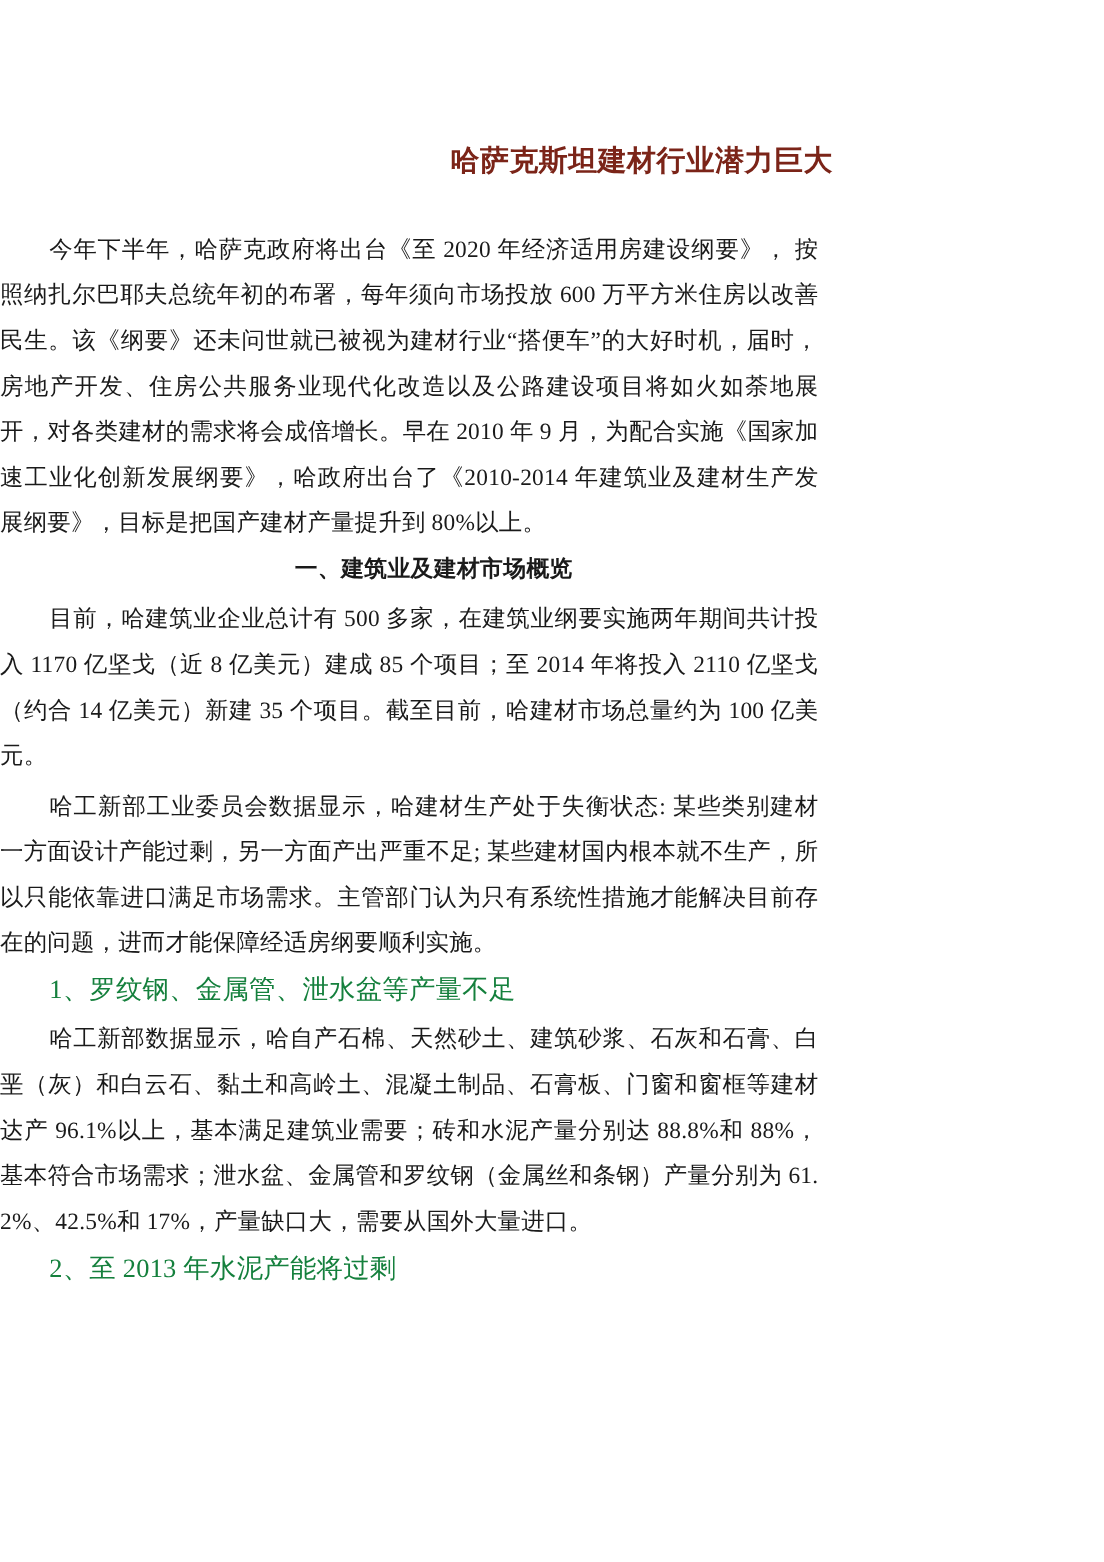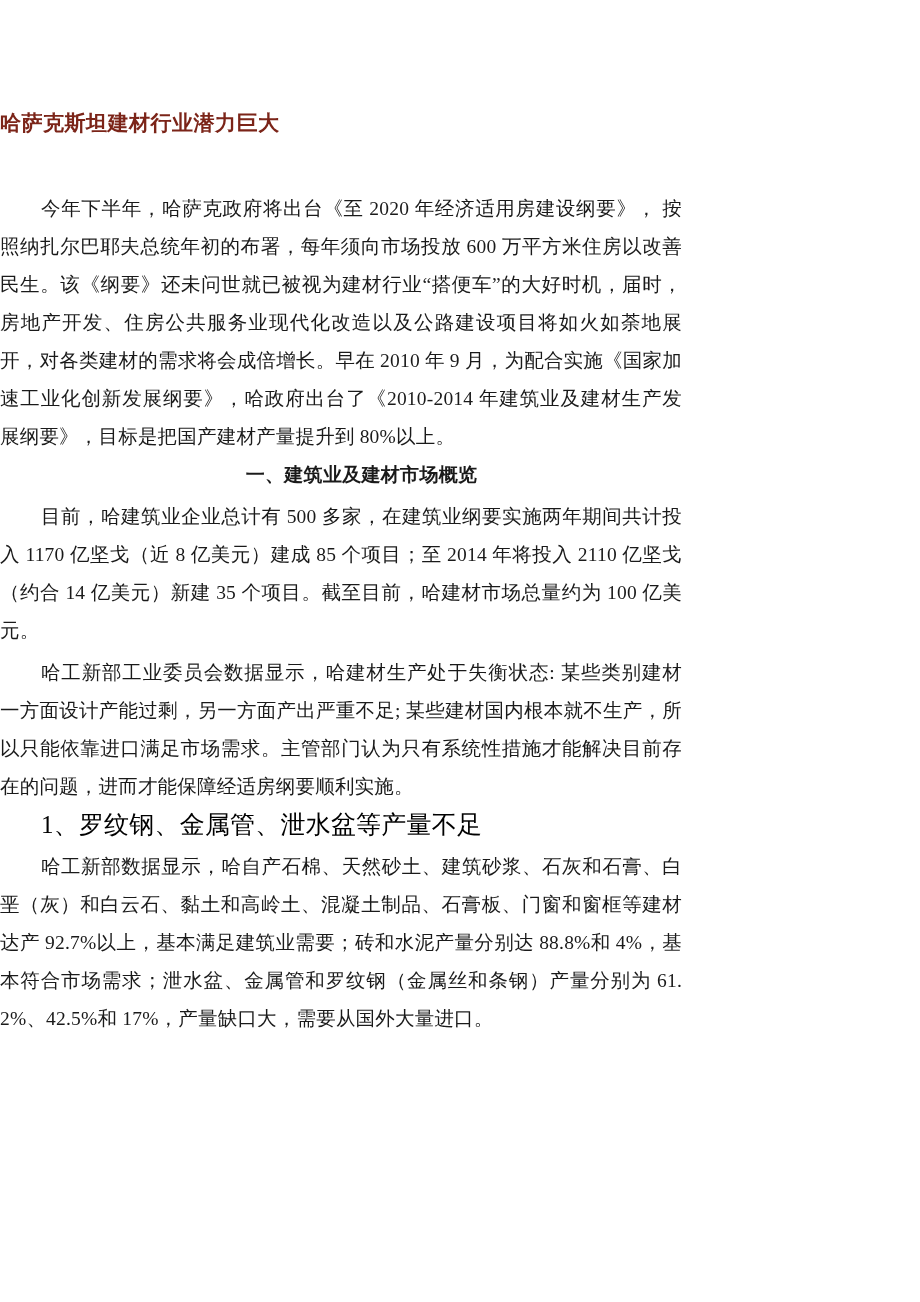--- a/index.html
+++ b/index.html
@@ -13,28 +13,28 @@
   }
   .page {
     position: relative;
     width: 920px;
     height: 1302px;
     background: #ffffff;
     box-sizing: border-box;
     overflow: hidden;
   }
   .doc-title {
-    margin: 0;
+    margin: 12px;
     padding: 0;
     font-family: "Liberation Sans", "DejaVu Sans", sans-serif;
     font-weight: bold;
-    font-size: 21px;
+    font-size: 24px;
     line-height: 26px;
     color: #7b2418;
-    text-align: left;
+    text-align: right;
     letter-spacing: 0.5px;
     position: absolute;
     top: 110px;
     left: 0;
     width: 682px;
   }
   .body-block {
     position: absolute;
     top: 186px;
     left: 0;
@@ -61,25 +61,25 @@
     text-indent: 41px;
     letter-spacing: 0.3px;
     color: #1a1a1a;
     text-align: center;
   }
   h3.sub-head {
     margin: 0;
     padding: 0;
     font-family: "Liberation Serif", "DejaVu Serif", serif;
     font-weight: normal;
-    font-size: 25px;
+    font-size: 22px;
     line-height: 38px;
     text-indent: 41px;
     letter-spacing: 0.2px;
-    color: #000000;
+    color: #15803d;
   }
   
   p.para::after {
     content: "";
     display: inline-block;
     width: 100%;
   }
   p.para.nostretch::after { display: none; }
 </style>
 </head>
@@ -95,18 +95,19 @@
 
     <h2 class="section-head">一、建筑业及建材市场概览</h2>
 
     <p class="para nostretch">目前，哈建筑业企业总计有 500 多家，在建筑业纲要实施两年期间共计投入 1170 亿坚戈（近 8 亿美元）建成 85 个项目；至 2014 年将投入 2110 亿坚戈（约合 14 亿美元）新建 35 个项目。截至目前，哈建材市场总量约为 100 亿美元。</p>
 
 
     <p class="para nostretch">哈工新部工业委员会数据显示，哈建材生产处于失衡状态: 某些类别建材一方面设计产能过剩，另一方面产出严重不足; 某些建材国内根本就不生产，所以只能依靠进口满足市场需求。主管部门认为只有系统性措施才能解决目前存在的问题，进而才能保障经适房纲要顺利实施。</p>
 
     <h3 class="sub-head">1、罗纹钢、金属管、泄水盆等产量不足</h3>
 
-    <p class="para nostretch">哈工新部数据显示，哈自产石棉、天然砂土、建筑砂浆、石灰和石膏、白垩（灰）和白云石、黏土和高岭土、混凝土制品、石膏板、门窗和窗框等建材达产 92.7%以上，基本满足建筑业需要；砖和水泥产量分别达 88.8%和 4%，基本符合市场需求；泄水盆、金属管和罗纹钢（金属丝和条钢）产量分别为 61.2%、42.5%和 17%，产量缺口大，需要从国外大量进口。</p>
+    <p class="para nostretch">哈工新部数据显示，哈自产石棉、天然砂土、建筑砂浆、石灰和石膏、白垩（灰）和白云石、黏土和高岭土、混凝土制品、石膏板、门窗和窗框等建材达产 96.1%以上，基本满足建筑业需要；砖和水泥产量分别达 88.8%和 88%，基本符合市场需求；泄水盆、金属管和罗纹钢（金属丝和条钢）产量分别为 61.2%、42.5%和 17%，产量缺口大，需要从国外大量进口。</p>
 
+    <h3 class="sub-head">2、至 2013 年水泥产能将过剩</h3>
 
 
   </div>
 </div>
 
 </body></html>

